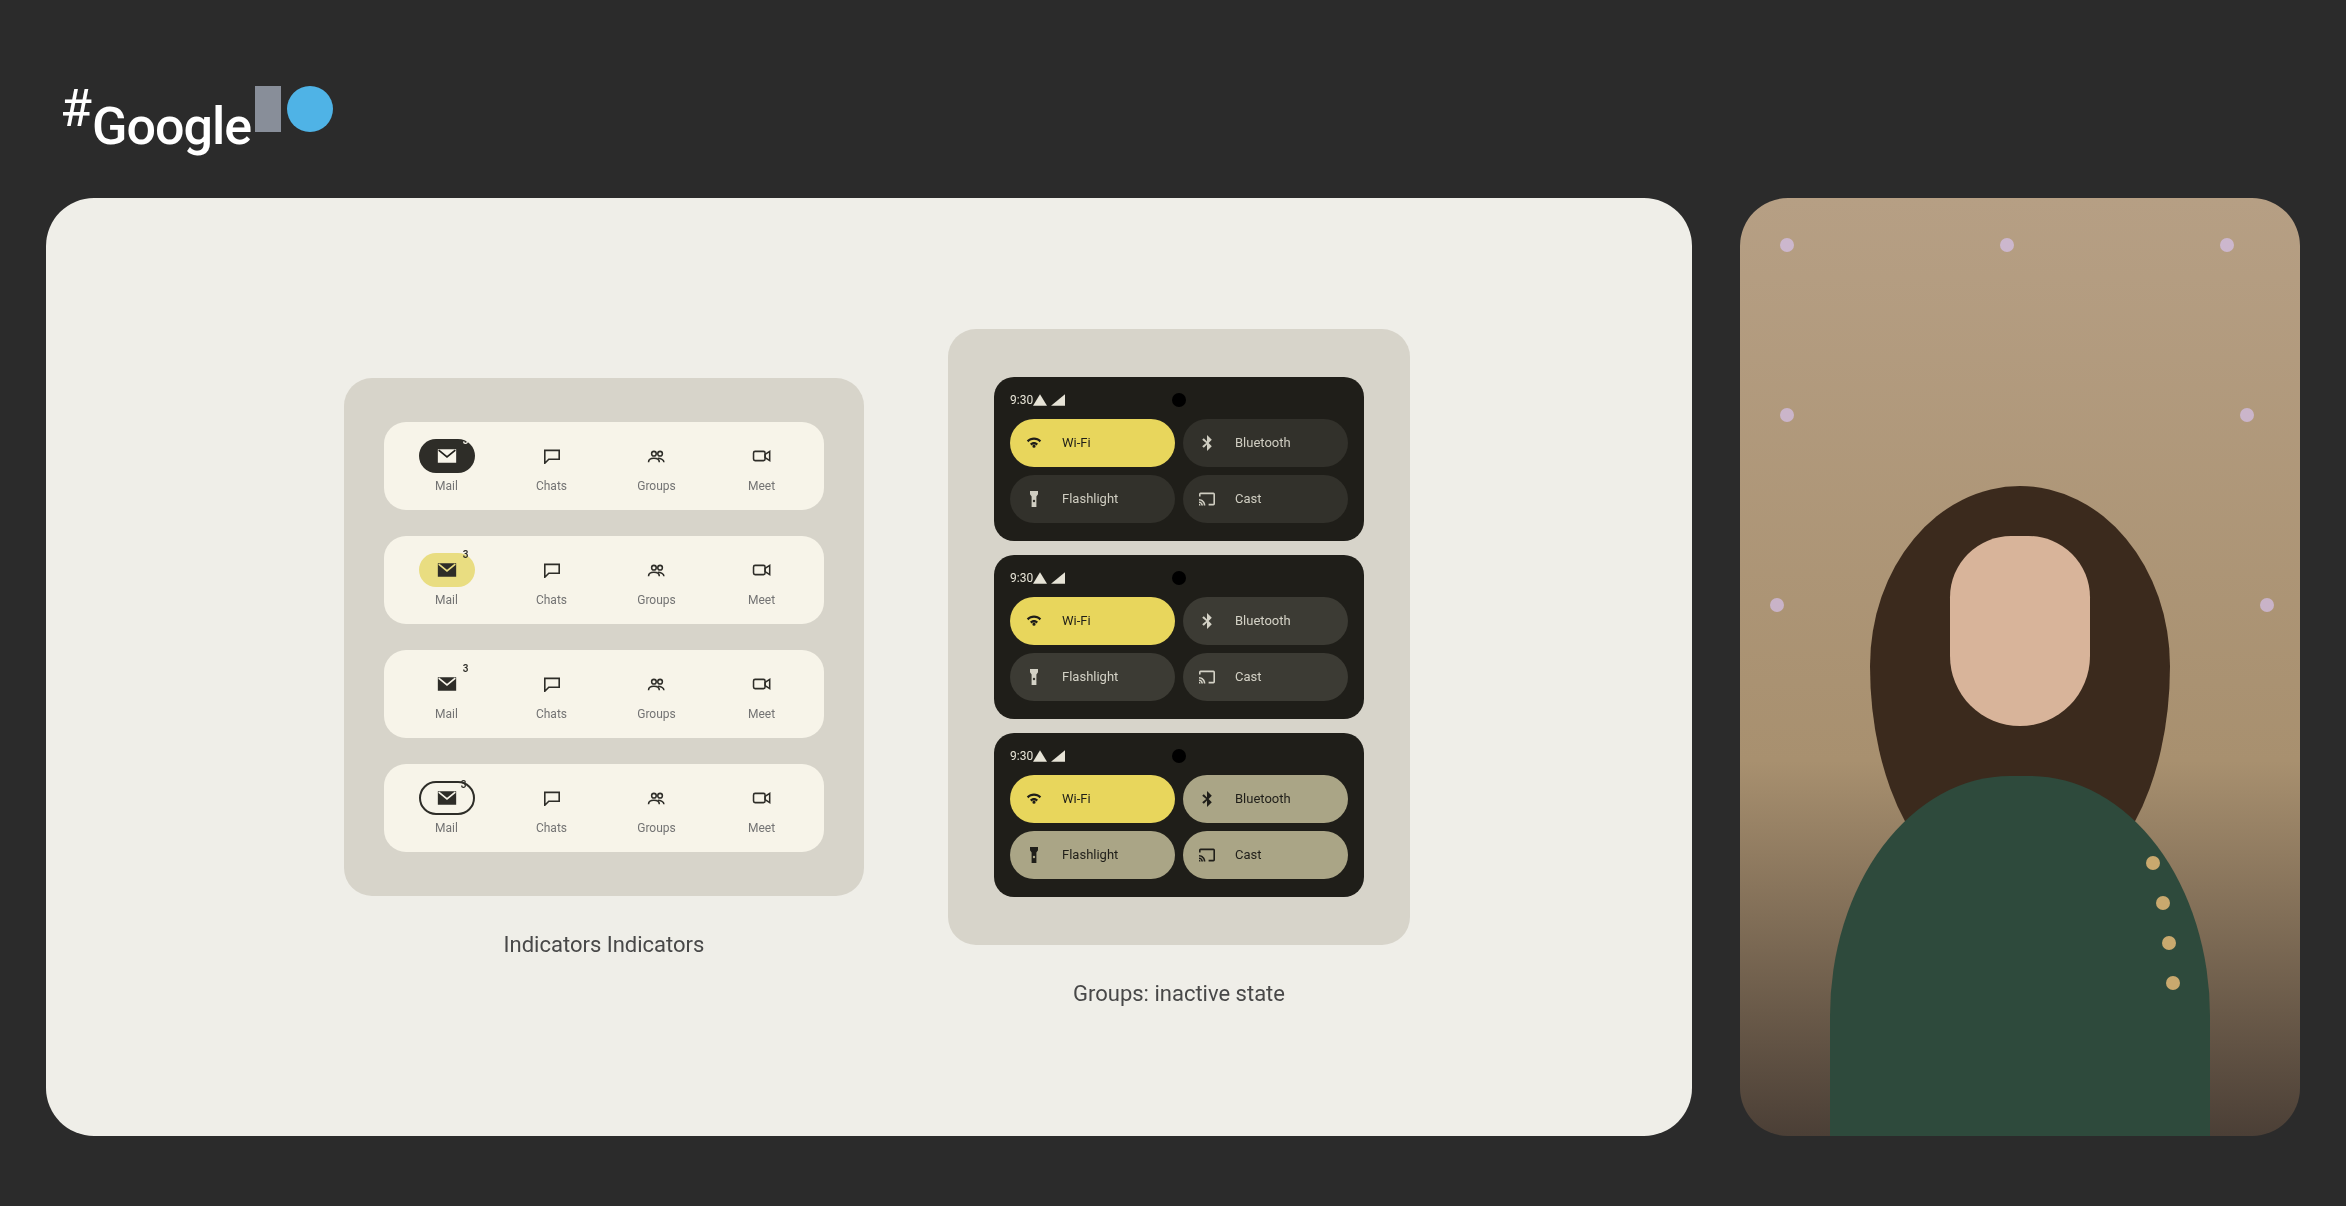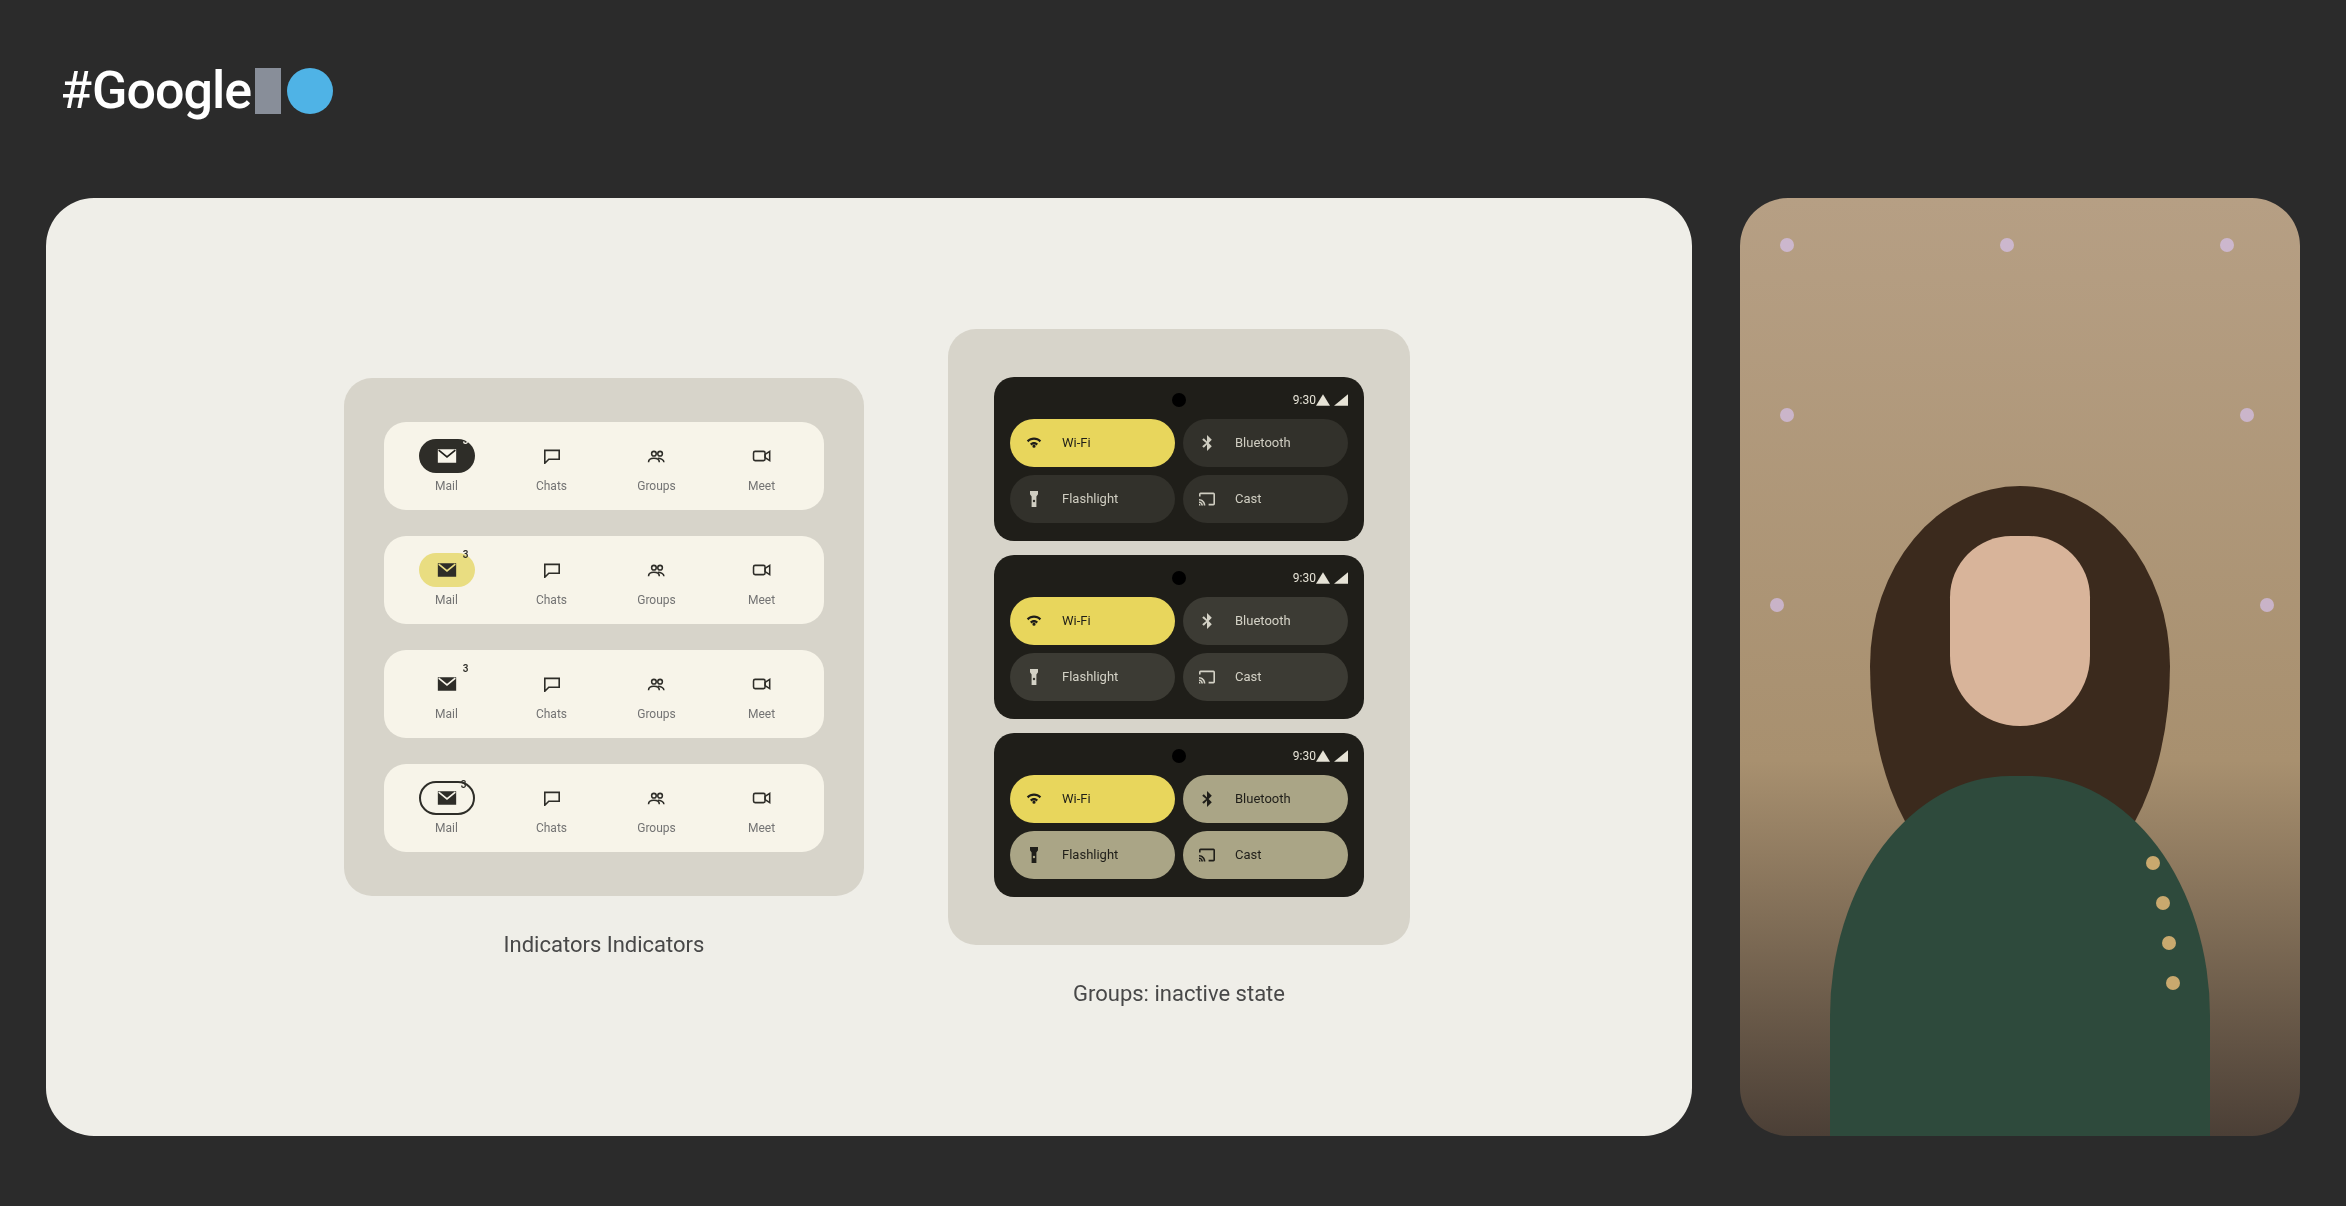--- a/index.html
+++ b/index.html
@@ -16,20 +16,21 @@
     left: 60px;
     display: flex;
     align-items: center;
     color: #fff;
     font-weight: 500;
   }
   .logo-hash { font-size: 52px; font-weight:400; }
   .logo-google {
     font-size: 52px;
     letter-spacing: -1px;
+    margin-top: 36px;
   }
   .logo-shapes { display:flex; align-items:center; gap:6px; margin-left:4px; }
   .logo-sq { width:26px; height:46px; background:#888e99; }
   .logo-ci { width:46px; height:46px; border-radius:50%; background:#4fb3e6; }
 
   .stage { position:absolute; top:198px; left:46px; right:46px; bottom:70px; display:flex; gap:48px; }
 
   .slide {
     flex: 1;
     background: #efeee8;
@@ -134,21 +135,21 @@
     display:flex; flex-direction:column; gap:14px;
   }
   .phone {
     width:370px;
     background:#1f1e19;
     border-radius:20px;
     padding:14px 16px 18px;
     display:flex; flex-direction:column; gap:10px;
   }
   .status-bar {
-    display:flex; justify-content:flex-end; align-items:center;
+    display:flex; justify-content:flex-start; align-items:center;
     height:18px; position:relative;
     color:#e6e3d6; font-size:12px;
   }
   .status-time { }
   .status-icons { display:flex; gap:4px; align-items:center;}
   .status-icons svg { width:14px; height:12px; fill:#e6e3d6;}
   .cam-dot {
     width:14px;height:14px;border-radius:50%;background:#000;
     position:absolute; left:50%; transform:translateX(-50%);
   }

